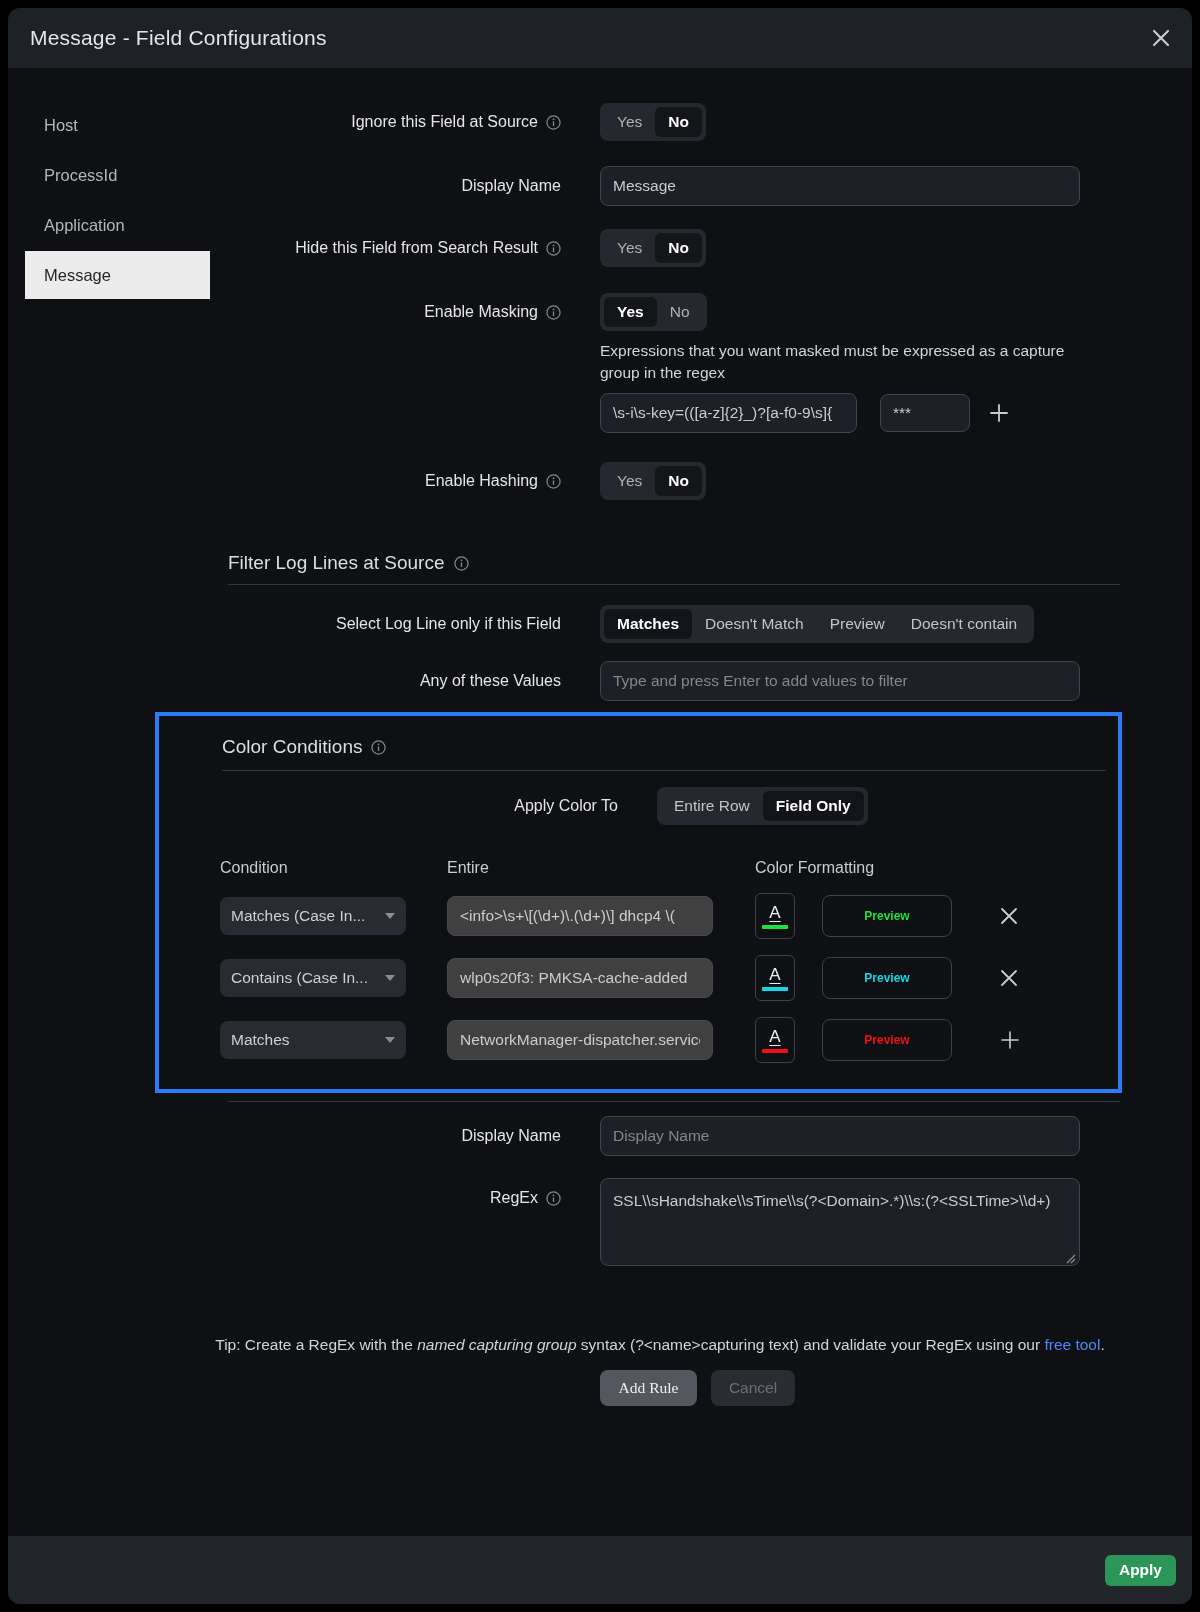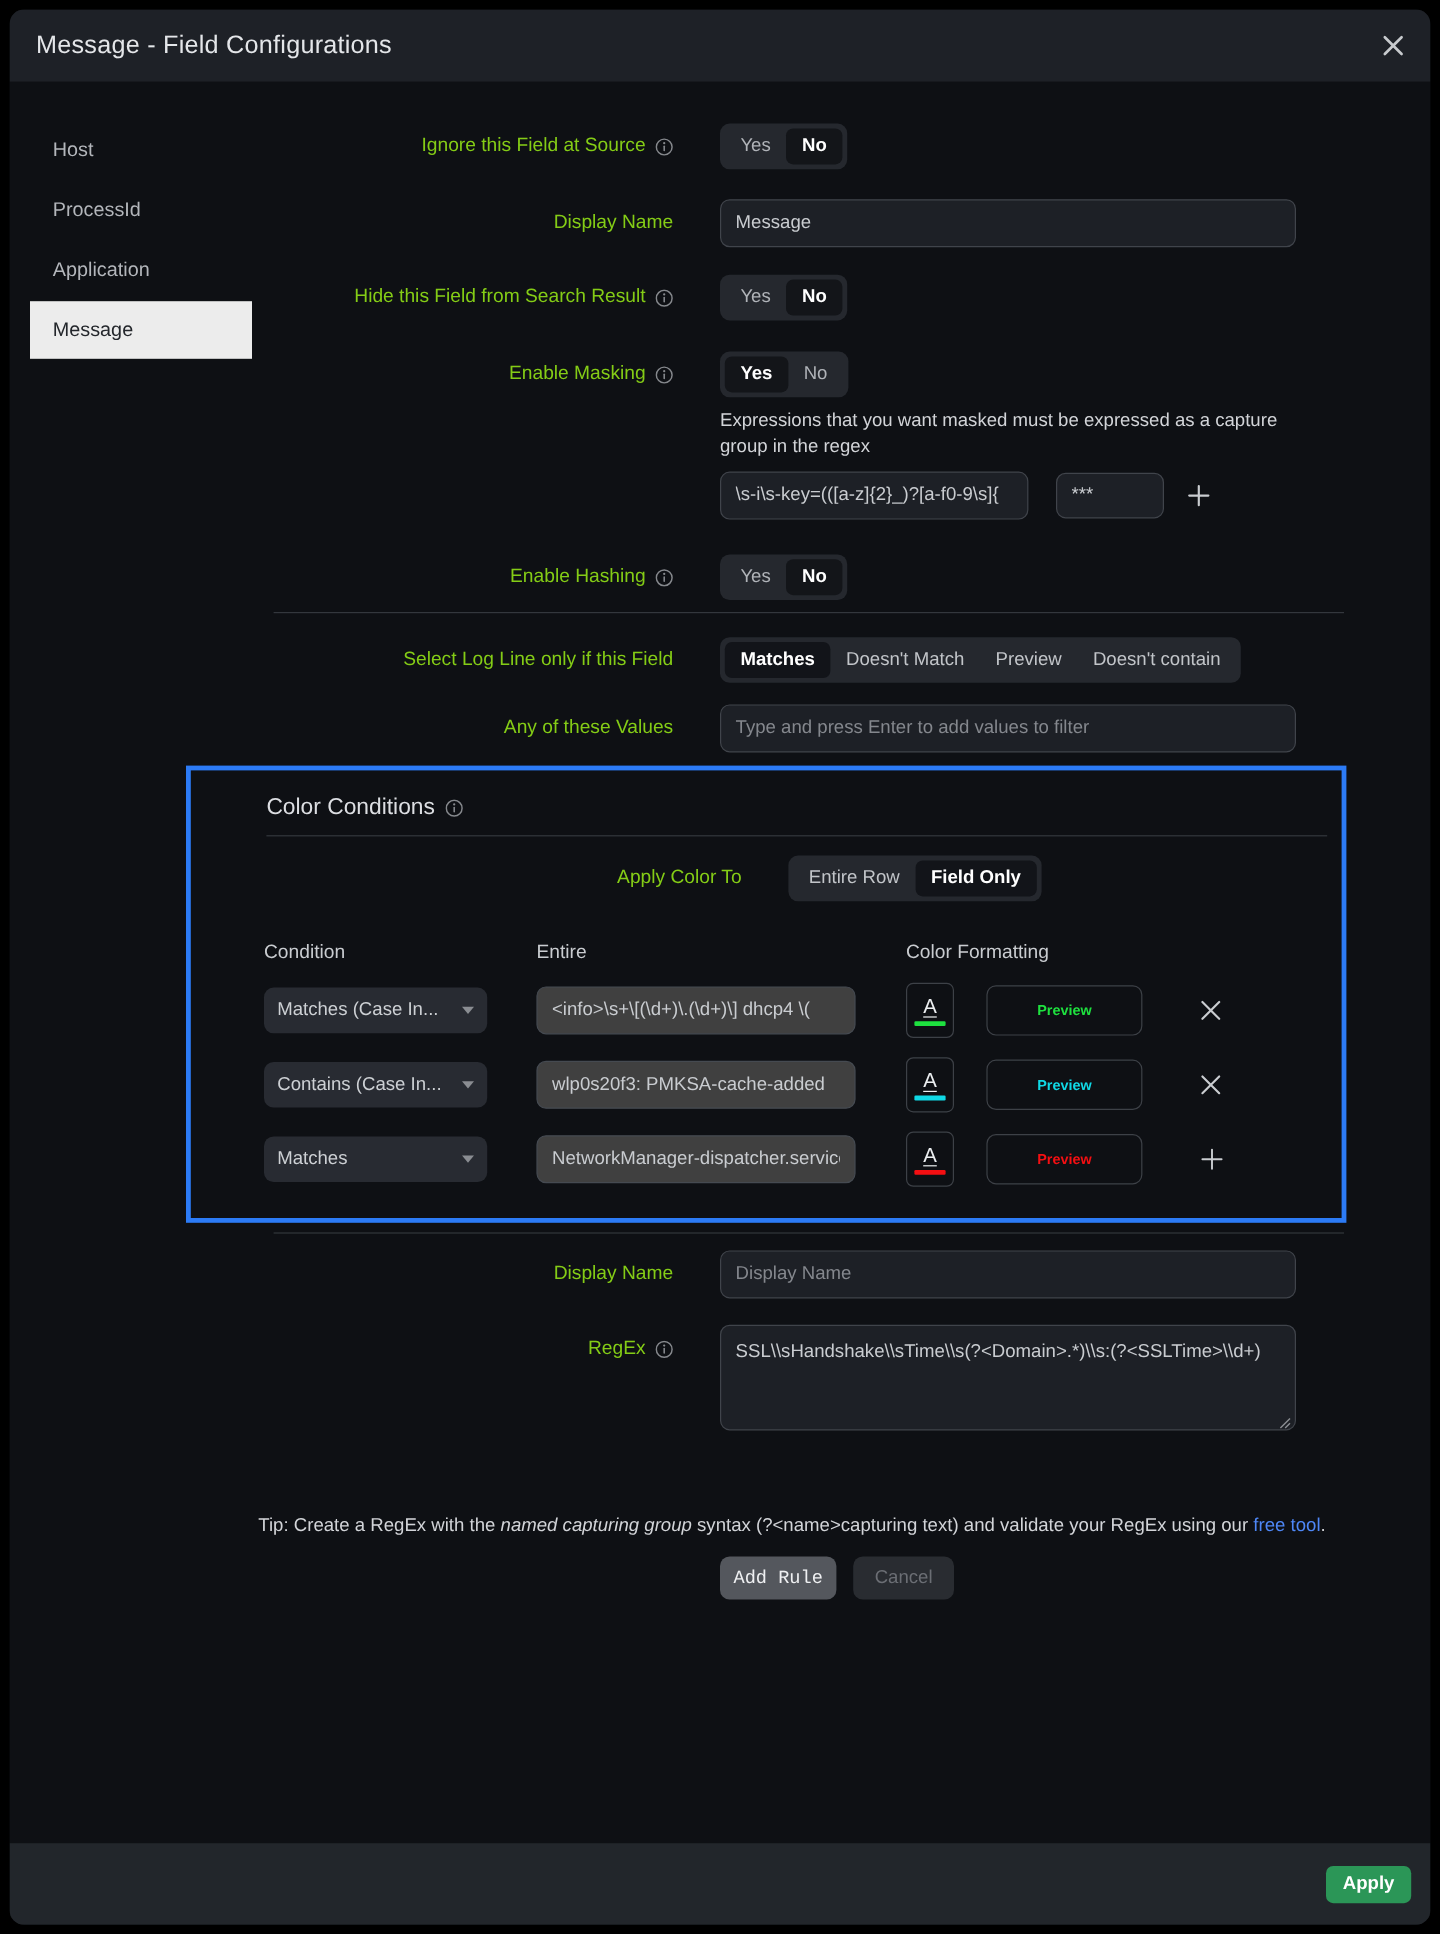--- a/index.html
+++ b/index.html
@@ -13,21 +13,21 @@
   .mfooter { height:68px; background:#22262b; flex:0 0 auto; display:flex; align-items:center; justify-content:flex-end; padding-right:16px; }
 
   
   .sidebar { position:absolute; left:17px; top:33px; width:185px; }
   .side-item { height:48px; display:flex; align-items:center; padding-left:19px; color:#b3b6bb; font-size:16.5px; margin-bottom:2px; cursor:pointer; }
   .side-item.selected { background:#ececec; color:#23262b; }
 
   
   .frow { display:flex; align-items:flex-start; }
   .flabel { flex:0 0 553px; display:flex; align-items:center; justify-content:flex-end; gap:8px;
-            color:#84cc16; font-size:16px; height:38px; }
+            color:#e5e5e5; font-size:16px; height:38px; }
   .flabel.h40 { height:40px; }
   .fctrl { margin-left:39px; }
 
   .info-icon { width:15px; height:15px; flex:0 0 15px; opacity:.85; }
 
   
   .toggle { display:inline-flex; background:#25282e; border-radius:8px; padding:4px; height:38px; }
   .tog-opt { min-width:44px; padding:0 13px; display:flex; align-items:center; justify-content:center;
              color:#b0b3b8; font-size:15.5px; border-radius:6px; cursor:pointer; }
   .tog-opt.on { background:#131519; color:#fff; font-weight:700; }
@@ -81,21 +81,21 @@
                 color:#c9ccd0; font-size:15.5px; line-height:1.75; padding:8px 12px; resize:none; overflow:hidden;
                 font-family:"Liberation Sans",sans-serif; outline:none; }
   .resize-handle { position:absolute; right:4px; bottom:6px; }
 
   .tip { margin-top:66px; width:100%; text-align:center; padding-left:120px; color:#d2d4d8; font-size:15.5px; }
   .tip .it { font-style:italic; }
   .tip .link { color:#4e87f6; cursor:pointer; }
 
   .btn-row { display:flex; margin-left:592px; margin-top:16px; }
   .add-rule { width:97px; height:36px; background:#54575d; border:none; border-radius:8px; color:#eff0f2;
-              font-size:15.5px; cursor:pointer; font-family:Liberation Mono, monospace; }
+              font-size:15.5px; cursor:pointer; font-family:Liberation Serif, serif; }
   .cancel { width:84px; height:36px; margin-left:14px; background:#292c31; border:none; border-radius:8px; color:#6b6e74;
             font-size:15.5px; cursor:pointer; font-family:"Liberation Sans",sans-serif; }
   .apply { min-width:64px; height:31px; background:#2b9657; border:none; border-radius:6px; color:#fff;
            font-size:15.5px; font-weight:600; padding:0 14px; cursor:pointer; font-family:"Liberation Sans",sans-serif; }
 
   .mt25{margin-top:25px}.mt23{margin-top:23px}.mt26{margin-top:26px}.mt29{margin-top:29px}
   .mt56{margin-top:52px}.mt10{margin-top:10px}.mt20{margin-top:20px}.mt18{margin-top:18px}
   .mt28{margin-top:28px}.mt8{margin-top:8px}.mt14{margin-top:14px}.mt22{margin-top:22px}.mt12{margin-top:12px}
 </style>
 </head>
@@ -201,20 +201,28 @@
           </svg>
       </div>
       <div class="fctrl">
         <div class="toggle">
           <div class="tog-opt">Yes</div>
           <div class="tog-opt on">No</div>
         </div>
       </div>
     </div>
 
+    <div class="sect-title mt56">
+      <span>Filter Log Lines at Source</span>
+      <svg class="info-icon" viewBox="0 0 16 16">
+          <circle cx="8" cy="8" r="7" fill="none" stroke="#9a9da2" stroke-width="1.3"></circle>
+          <circle cx="8" cy="4.6" r="1" fill="#9a9da2"></circle>
+          <rect x="7.3" y="6.6" width="1.4" height="5.2" rx="0.7" fill="#9a9da2"></rect>
+        </svg>
+    </div>
     <div class="divider mt10"></div>
 
     <div class="frow mt20">
       <div class="flabel">
         <span>Select Log Line only if this Field</span>
       </div>
       <div class="fctrl">
         <div class="seg">
           <div class="seg-opt on">Matches</div>
           <div class="seg-opt">Doesn't Match</div>

